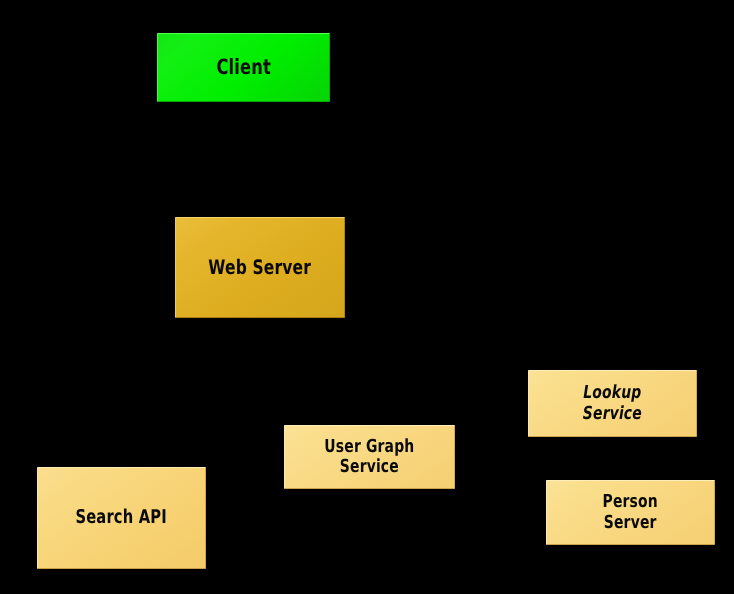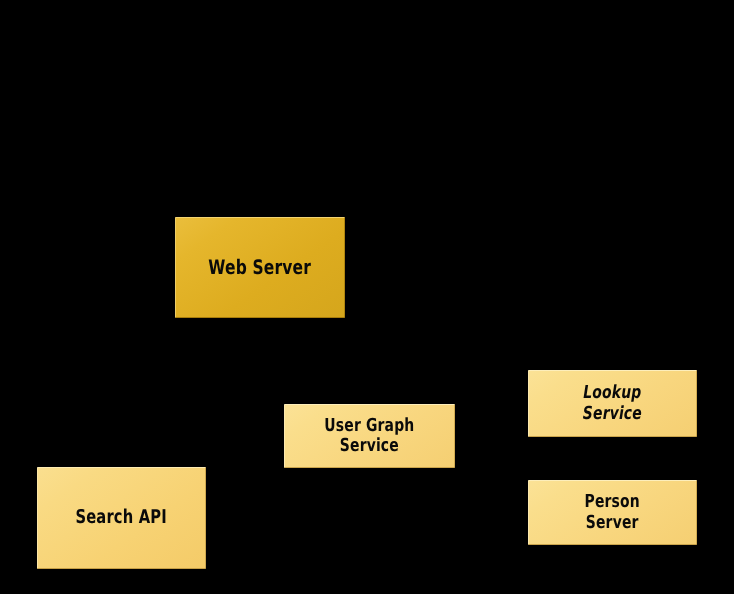--- a/index.html
+++ b/index.html
@@ -74,37 +74,40 @@
     border-bottom: 1px solid #c69f46;
     border-right: 1px solid #cea74e;
     margin-top: 12px;
   }
 </style>
 </head>
 <body>
 
 <div id="canvas">
 
+  <div class="node green" style="left:157px; top:33px; width:173px; height:69px; font-size:21px;">
+    <span class="label">Client</span>
+  </div>
 
   <div class="node amber" style="left:158px; top:217px; width:170px; height:101px; font-size:20px;margin-left:17px;">
     <span class="label">Web Server</span>
   </div>
 
   <div class="node sand" style="left:528px; top:370px; width:169px; height:67px; font-size:18px;font-style:italic;">
     <span class="label">Lookup
 Service</span>
   </div>
 
-  <div class="node sand" style="left:284px; top:404px; width:171px; height:64px; font-size:18px;">
+  <div class="node sand" style="left:284px; top:425px; width:171px; height:64px; font-size:18px;">
     <span class="label">User Graph
 Service</span>
   </div>
 
   <div class="node sand-deep" style="left:37px; top:455px; width:169px; height:102px; font-size:19px;">
     <span class="label">Search API</span>
   </div>
 
-  <div class="node sand" style="left:528px; top:480px; width:169px; height:65px; font-size:18px;">
+  <div class="node sand" style="left:546px; top:480px; width:169px; height:65px; font-size:18px;">
     <span class="label">Person
 Server</span>
   </div>
 
 </div>
 
 </body></html>

